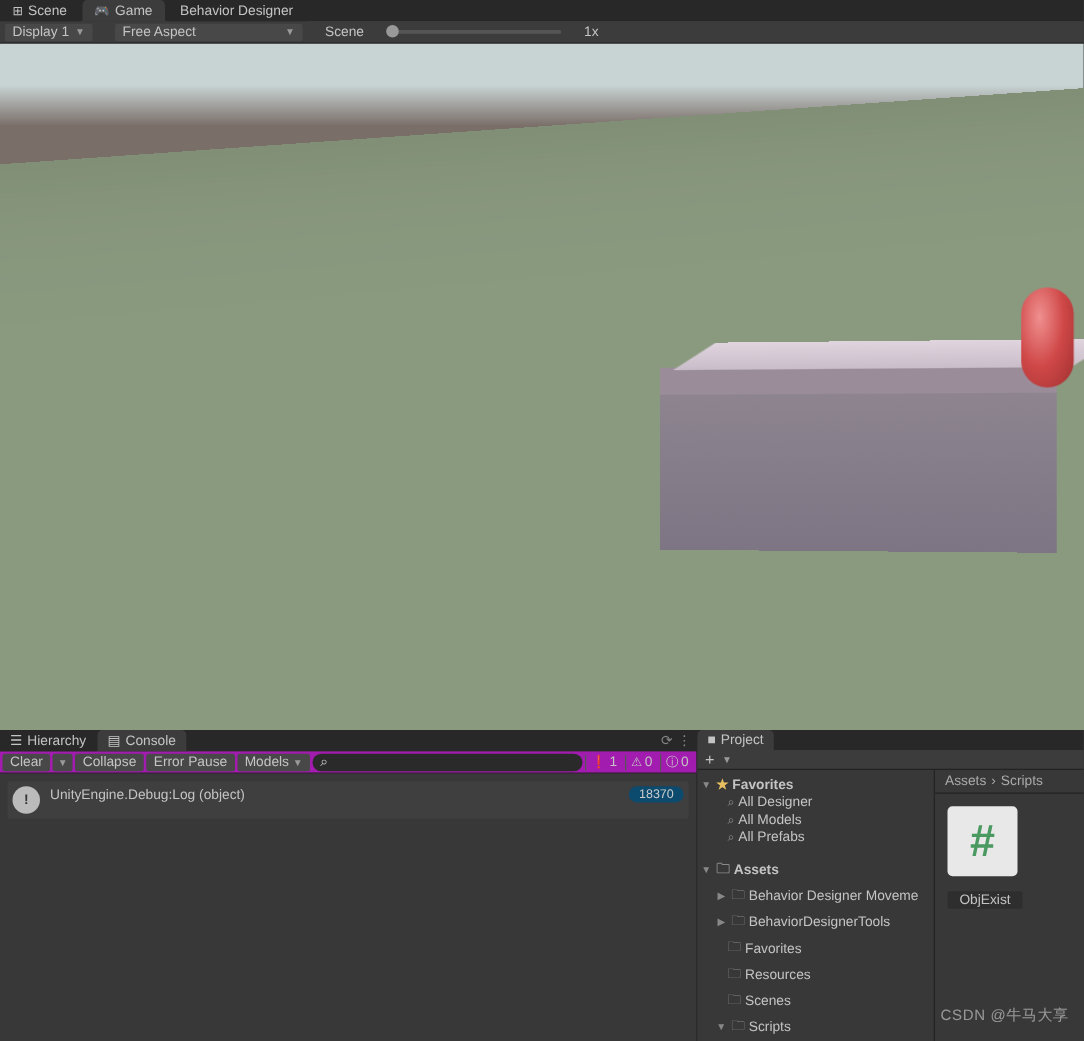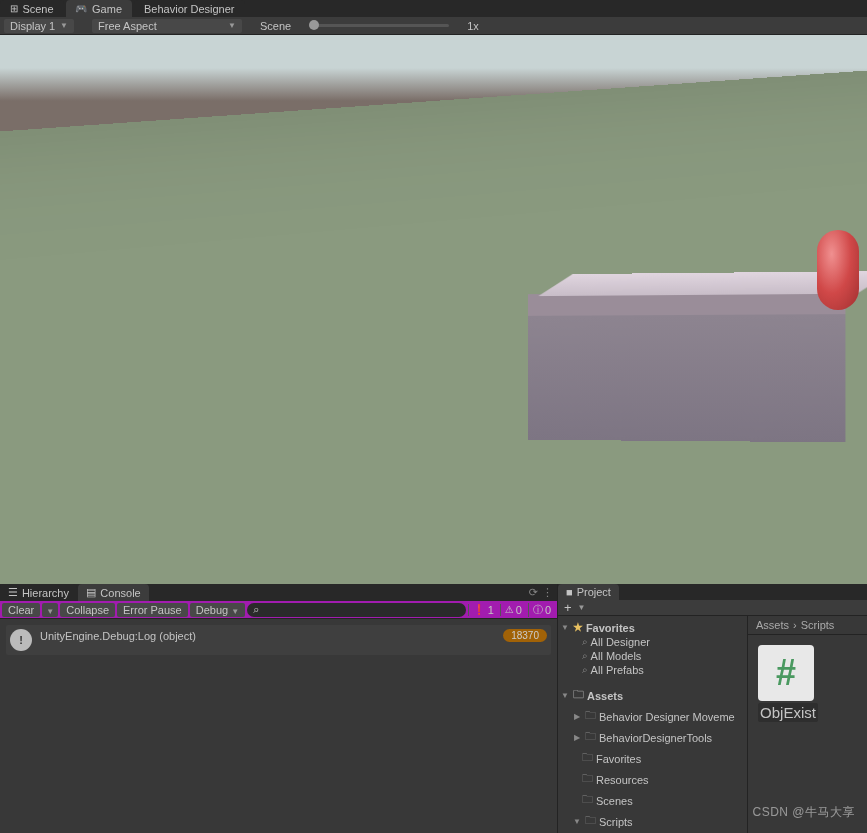--- a/index.html
+++ b/index.html
@@ -34,38 +34,38 @@
 .console-toolbar { display: flex; align-items: center; background: #a21caf; height: 18px; gap: 2px; padding: 0 2px; border-bottom: 1px solid #232323; }
 .btn { padding: 1px 6px; background: #484848; border-radius: 2px; cursor: pointer; }
 .btn.sm { padding: 1px 4px; }
 .search { flex: 1; background: #2a2a2a; border-radius: 10px; height: 14px; padding: 0 6px; display: flex; align-items: center; }
 .counter { display: flex; align-items: center; gap: 2px; padding: 0 4px; border-left: 1px solid #555; }
 .counter .ic { font-size: 10px; }
 .console-body { flex: 1; background: #383838; padding: 6px; }
 .log-entry { display: flex; align-items: flex-start; gap: 8px; background: #3f3f3f; padding: 4px; border-radius: 2px; }
 .log-icon { width: 22px; height: 22px; background: #bbb; border-radius: 50%; display: flex; align-items: center; justify-content: center; color: #333; font-weight: bold; }
 .log-text { flex: 1; line-height: 1.35; }
-.log-badge { background: #a16207; padding: 1px 8px; border-radius: 8px; color: #ccc; font-size: 10px; }
+.log-badge { background: #0c4a6e; padding: 1px 8px; border-radius: 8px; color: #ccc; font-size: 10px; }
 .project-toolbar { display: flex; align-items: center; background: #3c3c3c; height: 18px; gap: 6px; padding: 0 6px; border-bottom: 1px solid #232323; }
 .plus { font-size: 13px; }
 .project-body { flex: 1; display: flex; background: #383838; }
 .tree { width: 190px; padding: 4px 2px; border-right: 1px solid #232323; overflow: hidden; }
 .tree-item { display: flex; align-items: center; gap: 3px; padding: 1px 0; white-space: nowrap; cursor: pointer; }
 .tree-item .fold { width: 10px; text-align: center; color: #888; font-size: 8px; }
 .tree-item.header { font-weight: bold; color: #c4c4c4; }
 .star { color: #e8c060; }
 .folder-ic { color: #888; font-size: 11px; }
 .search-ic { color: #888; font-size: 10px; }
 .grid-area { flex: 1; display: flex; flex-direction: column; }
 .breadcrumb { display: flex; gap: 4px; padding: 3px 8px; border-bottom: 1px solid #232323; color: #aaa; }
 .grid { flex: 1; padding: 10px; }
 .asset { width: 60px; text-align: center; }
 .asset-ic { width: 56px; height: 56px; background: #e8e8e8; border-radius: 4px; display: flex; align-items: center; justify-content: center; }
 .hash { color: #4a9960; font-size: 36px; font-weight: bold; }
-.asset-name { background: #2e2e2e; font-size: 15px; padding: 1px 2px; margin-top: 2px; border-radius: 2px; white-space: nowrap; overflow: hidden; }
+.asset-name { background: #2e2e2e; font-size: 11px; padding: 1px 2px; margin-top: 12px; border-radius: 2px; white-space: nowrap; overflow: hidden; }
 .watermark { position: absolute; right: 12px; bottom: 12px; color: rgba(230,230,230,0.55); font-size: 12px; font-weight: 500; letter-spacing: 0.5px; pointer-events: none; }
 </style>
 </head>
 <body>
 
 <div class="tabs">
   <div class="tab inactive">
     <span class="tab-icon">⊞</span>
     <span>Scene</span>
   </div>
@@ -119,21 +119,21 @@
         <span>⟳</span>
         <span>⋮</span>
       </div>
     </div>
     <div class="console-toolbar">
       <span class="btn">Clear</span>
       <span class="btn sm"><span class="chev">▼</span></span>
       <span class="btn">Collapse</span>
       <span class="btn">Error Pause</span>
       <span class="btn">
-        <span>Debug</span>
+        <span>Models</span>
         <span class="chev">▼</span>
       </span>
       <div class="search">
         <span>⌕</span>
       </div>
       <div class="counter">
         <span class="ic">❗</span>
         <span>1</span>
       </div>
       <div class="counter">

